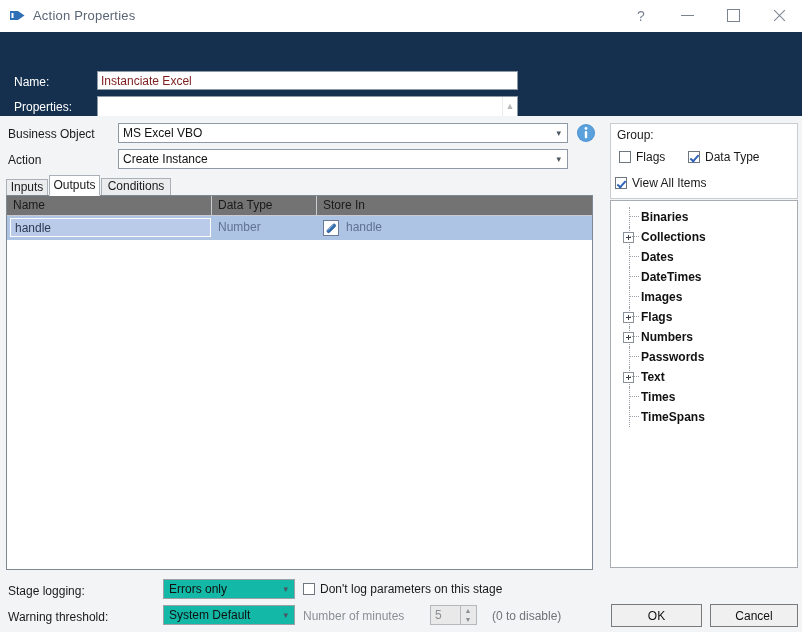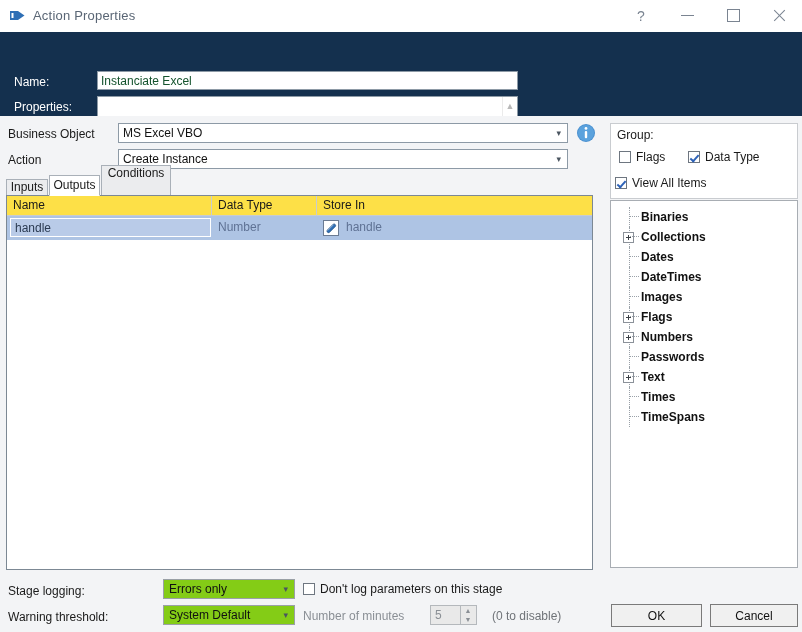--- a/index.html
+++ b/index.html
@@ -88,21 +88,21 @@
   .lbl-desc { left: 14px; top: 68px; }
 
   .name-input {
     position: absolute; left: 97px; top: 39px;
     width: 421px; height: 19px;
     background: #ffffff;
     border: 1px solid #8d9aa6;
     box-sizing: border-box;
     font-family: "Liberation Sans", sans-serif;
     font-size: 12px;
-    color: #14532d;
+    color: #7f1d1d;
     padding: 0 3px;
     line-height: 17px;
     outline: none;
   }
   .desc-wrap {
     position: absolute; left: 97px; top: 64px;
     width: 421px; height: 45px;
     background: #ffffff;
     border: 1px solid #8d9aa6;
     box-sizing: border-box;
@@ -183,34 +183,34 @@
     color: #1a1a1a;
     text-align: center;
     border: 1px solid #a9b0b8;
     background: #ebecee;
     line-height: 15px;
   }
   .tab-inputs   { left: 0px;  width: 42px; height: 17px; }
   .tab-outputs  { left: 43px; width: 51px; height: 21px;
                   background: #ffffff; border-bottom: 1px solid #ffffff;
                   line-height: 19px; z-index: 3; }
-  .tab-conds    { left: 95px; width: 70px; height: 31px; }
+  .tab-conds    { left: 95px; width: 70px; height: 18px; }
 
   
   .grid-panel {
     position: absolute; left: 6px; top: 195px;
     width: 587px; height: 375px;
     background: #ffffff;
     border: 1px solid #7c8894;
     box-sizing: border-box;
   }
   .grid-head {
     position: absolute; left: 0; top: 0;
     width: 585px; height: 20px;
-    background: #fde047;
+    background: #737373;
     border-bottom: 1px solid #c8ccd0;
     box-sizing: border-box;
   }
   .gh {
     position: absolute; top: 0; height: 19px;
     line-height: 19px;
     font-size: 12px; color: #1a1a1a;
     padding-left: 6px;
     box-sizing: border-box;
     border-right: 1px solid #c8ccd0;
@@ -346,21 +346,21 @@
   }
   .b-lbl {
     position: absolute; font-size: 12px; color: #1a1a1a;
   }
   .b-lbl-log  { left: 8px; top: 584px; }
   .b-lbl-warn { left: 8px; top: 610px; }
 
   .combo-gray {
     position: absolute;
     height: 20px;
-    background: #84cc16;
+    background: #14b8a6;
     border: 1px solid #9aa0a6;
     box-sizing: border-box;
     font-size: 12px; color: #111;
     line-height: 18px; padding-left: 5px;
   }
   .combo-gray .carat {
     position: absolute; right: 6px; top: 0; height: 18px;
     display: flex; align-items: center;
     color: #4a5560; font-size: 9px;
   }

